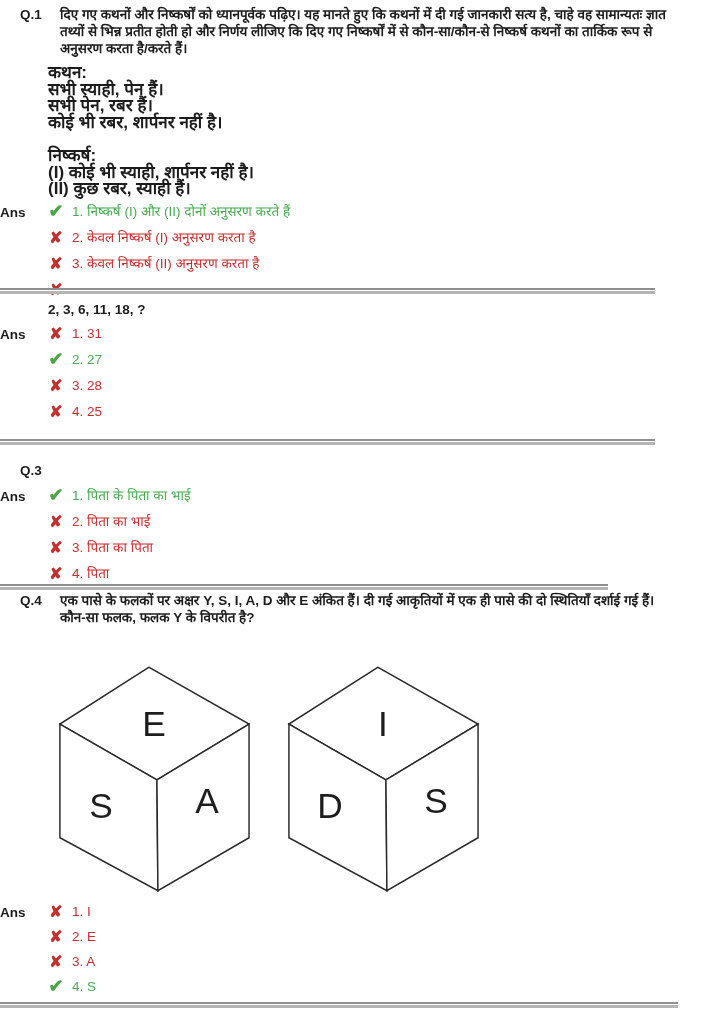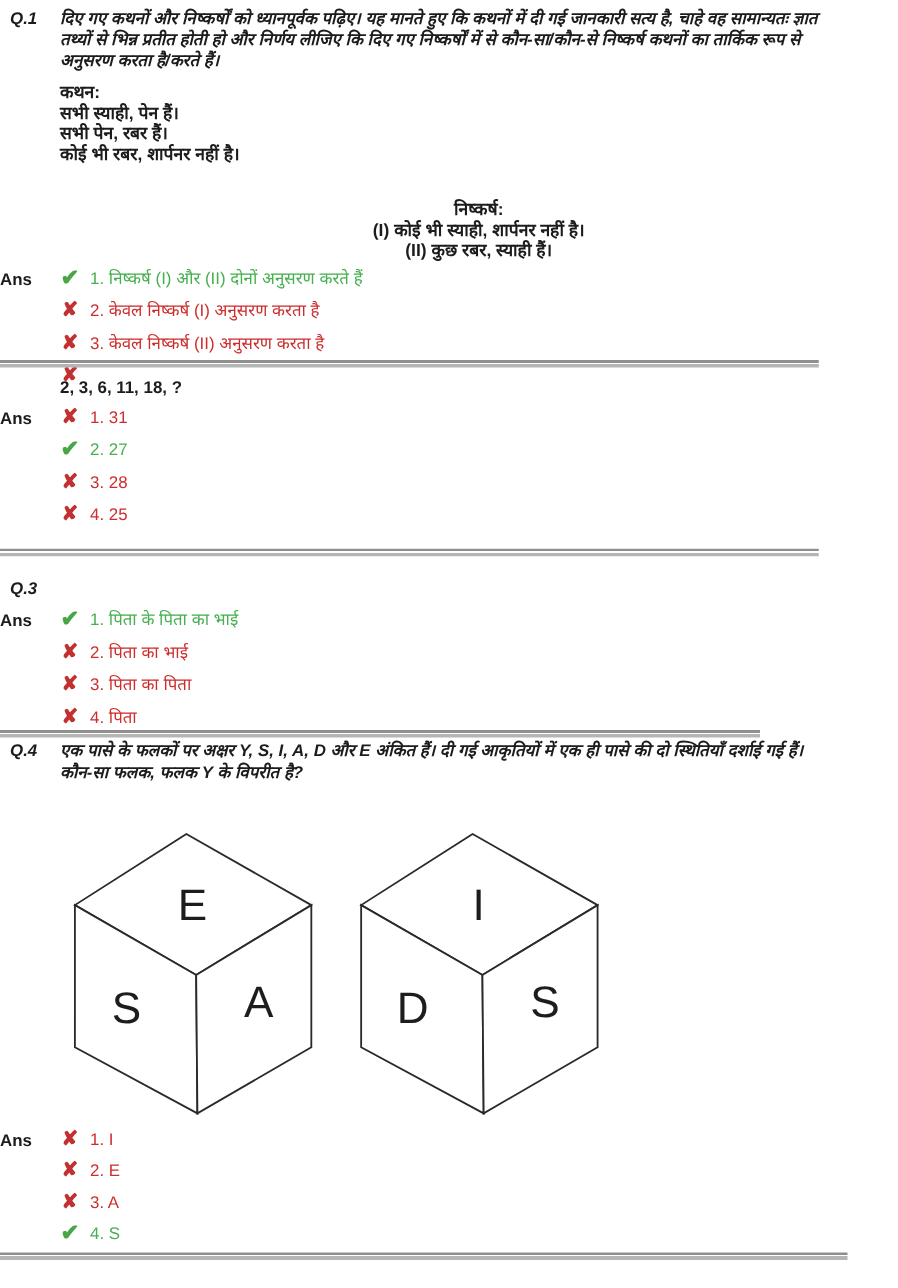--- a/index.html
+++ b/index.html
@@ -1,24 +1,24 @@
 <!DOCTYPE html>
 <html style="--ink: #1c1c1c; --correct: #46af50; --wrong: #cd2d2d; --check_icon: #4aa546; --cross_icon: #c2302f;"><head>
 <meta charset="utf-8">
 <style>
   html,body{margin:0;padding:0;background:#ffffff;}
   body{width:718px;height:1030px;font-family:"Liberation Sans",sans-serif;color:var(--ink,#1c1c1c);}
   .page{position:relative;width:718px;height:1030px;overflow:hidden;background:#fff;}
   .q{position:absolute;left:0;right:0;}
-  .qrow{display:flex;padding-left:8px;font-style:italic;}
+  .qrow{display:flex;padding-left:20px;}
   .qnum{flex:none;width:40px;font-weight:bold;font-size:13.5px;line-height:17px;}
   .qtext{font-weight:bold;font-size:13.5px;line-height:17px;max-width:622px;}
-  .sub{margin-left:48px;font-weight:bold;font-size:14px;line-height:16.5px;}
+  .sub{margin-left:48px;font-weight:bold;font-size:17px;line-height:16.5px;}
   .sub div{white-space:pre-wrap;}
-  .conclusions{margin-top:28px;text-align:center;}
+  .conclusions{margin-top:17px;}
   .series{margin-left:48px;font-weight:bold;font-size:13.5px;line-height:17px;}
   .ansrow{display:flex;padding-left:0;}
   .anslabel{flex:none;width:47px;font-weight:bold;font-size:13.5px;line-height:17px;padding-top:1px;}
   .options{flex:1;}
   .option{display:flex;align-items:center;gap:7px;margin-bottom:9px;font-size:13.5px;line-height:17px;}
   .opt-icon{flex:none;width:18px;text-align:center;font-weight:bold;}
   .opt-icon.check{color:var(--check_icon);font-size:18px;}
   .opt-icon.cross{color:var(--cross_icon);font-size:16px;}
   .option.correct .opt-label{color:var(--correct);}
   .option.wrong .opt-label{color:var(--wrong);}

